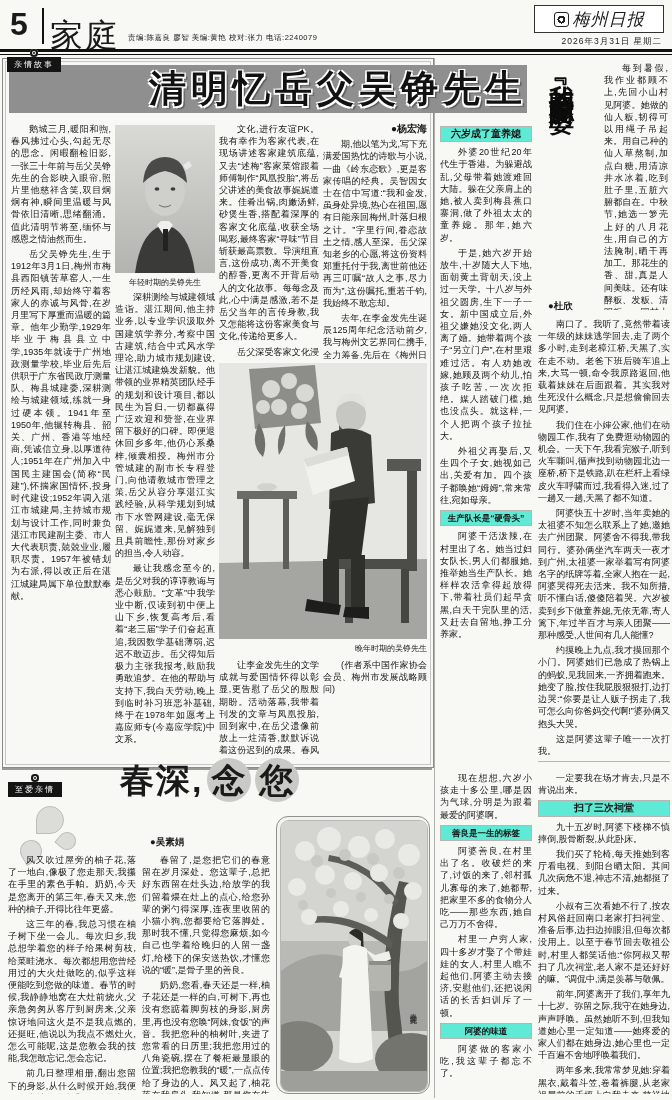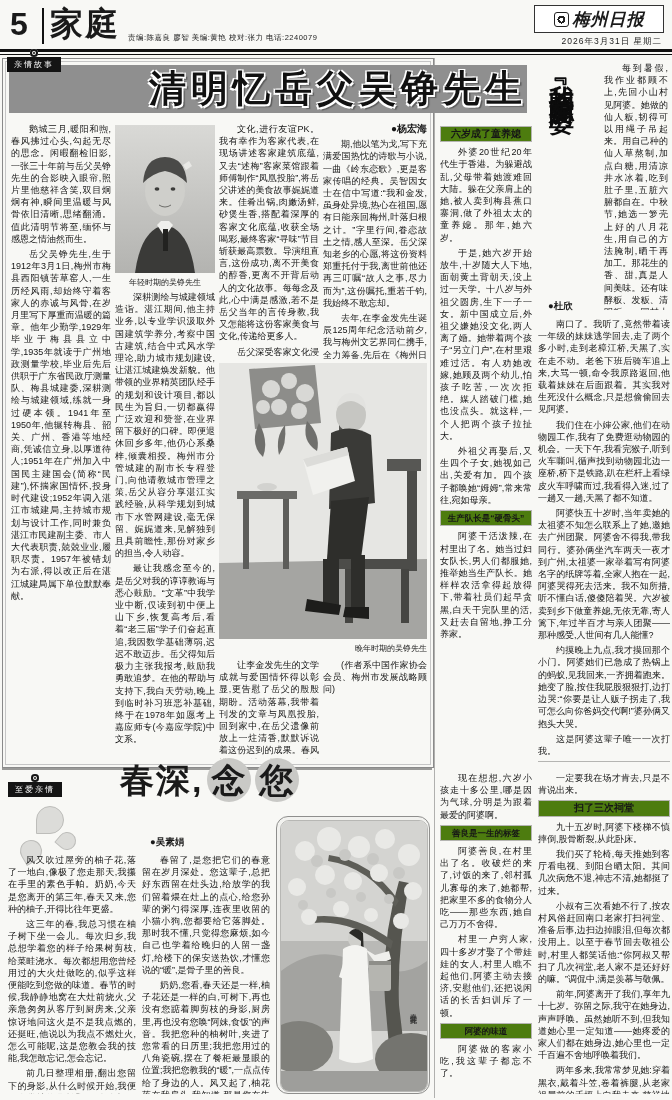--- a/index.html
+++ b/index.html
@@ -2,27 +2,27 @@
 <html><head>
 <meta charset="utf-8">
 <style>
   html,body{margin:0;padding:0;background:#e8e8e6;}
   #page{position:relative;width:672px;height:1100px;background:#f8f8f5;margin:0 auto;
         font-family:"Liberation Sans",sans-serif;color:#1a1a1a;overflow:hidden;}
   
   #hdr{position:absolute;left:0;top:0;width:672px;height:52px;}
   #pageno{position:absolute;left:10px;top:6px;font-size:32px;font-weight:bold;}
   #hdr-bar{position:absolute;left:42px;top:8px;width:2px;height:36px;background:#111;}
-  #section{position:absolute;left:50px;top:2px;font-size:33px;font-weight:700;letter-spacing:2px;}
+  #section{position:absolute;left:50px;top:14px;font-size:33px;font-weight:400;letter-spacing:2px;}
   #staff{position:absolute;left:128px;top:33px;font-size:7.5px;color:#222;letter-spacing:.5px;}
   #mast{position:absolute;right:8px;top:5px;width:128px;height:26px;border:1px solid #333;background:#fff;
         display:flex;align-items:center;justify-content:center;gap:4px;}
   #mast .mark{width:13px;height:13px;border:1px solid #222;border-radius:3px;display:inline-block;
         background:radial-gradient(circle at 50% 50%,#fff 0 2px,#222 2px 4px,#fff 4px);}
-  #mast .mname{font-family:"Liberation Serif",serif;font-style:italic;font-weight:bold;font-size:17px;letter-spacing:1px;}
+  #mast .mname{font-family:"Liberation Serif",serif;font-style:italic;font-weight:normal;font-size:17px;letter-spacing:1px;}
   #dateline{position:absolute;right:10px;top:36px;font-size:8.5px;letter-spacing:1px;}
   #rule1{position:absolute;left:0;top:49px;width:672px;height:3px;background:#111;}
   #rule2{position:absolute;left:0;top:54px;width:672px;height:1px;background:#111;}
   
   #mainbox{position:absolute;left:2px;top:58px;width:430px;height:708px;border:1px solid #8a8a8a;
            outline:1px solid #c6c6c6;outline-offset:-4px;background:#f8f8f5;}
   .banner{position:absolute;left:6px;top:6px;width:518px;height:48px;background:#8f8f8f;z-index:5;
           display:flex;align-items:center;justify-content:flex-end;}
   .banner .btitle{font-size:37px;font-weight:900;letter-spacing:5px;color:#111;
           text-shadow:-1.5px -1.5px 0 #fff,1.5px -1.5px 0 #fff,-1.5px 1.5px 0 #fff,1.5px 1.5px 0 #fff,3px 3px 1px #5d5d5d;}
@@ -38,21 +38,21 @@
   
   .ph{position:absolute;overflow:hidden;background:#cfcfcc;}
   .cap{position:absolute;font-size:8px;color:#222;}
   .frame3{position:absolute;border:1px solid #8f8f8d;border-radius:12px;padding:3px;background:#f2f2ef;}
   .frame3 .inner{width:100%;height:100%;border:1px solid #b7b7b4;border-radius:9px;overflow:hidden;}
   
   #vdiv{position:absolute;left:434px;top:58px;width:1px;height:1040px;background:#b0b0ae;}
   #vtitle{position:absolute;left:546px;top:64px;height:250px;writing-mode:vertical-rl;text-orientation:upright;
           font-size:25px;font-weight:900;letter-spacing:3px;color:#0c0c0c;}
   #r-author{position:absolute;left:548px;top:300px;font-size:9.5px;font-weight:bold;}
-  .subhd{display:block;background:#4d7c0f;border:1px solid #b5b5b2;font-weight:bold;font-size:10px;
+  .subhd{display:block;background:#5eead4;border:1px solid #b5b5b2;font-weight:bold;font-size:10px;
          text-align:center;padding:1px 0;margin:4px 0;text-indent:0;}
   .subhd.sm{font-size:8.5px;letter-spacing:0;}
   
   #brule{position:absolute;left:2px;top:768px;width:430px;height:2px;background:#9a9a98;}
   #badge-bottom{left:8px;top:782px;position:absolute;}
   #btitle{position:absolute;left:120px;top:758px;font-size:34px;font-weight:900;letter-spacing:2px;}
   #btitle .circ{display:inline-block;width:44px;height:44px;line-height:44px;text-align:center;
         background:radial-gradient(circle,#cëcccc 0,#c9c9c6 60%,#f8f8f5 70%);background:#c9c9c6;
         border-radius:50%;margin-left:4px;}
   #b-author{position:absolute;left:150px;top:836px;font-size:9.5px;font-weight:bold;}

